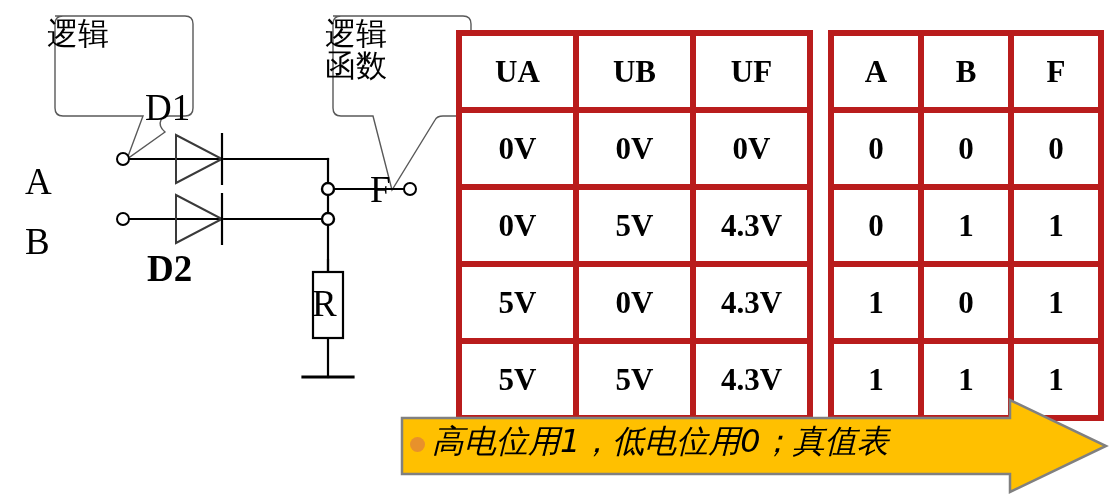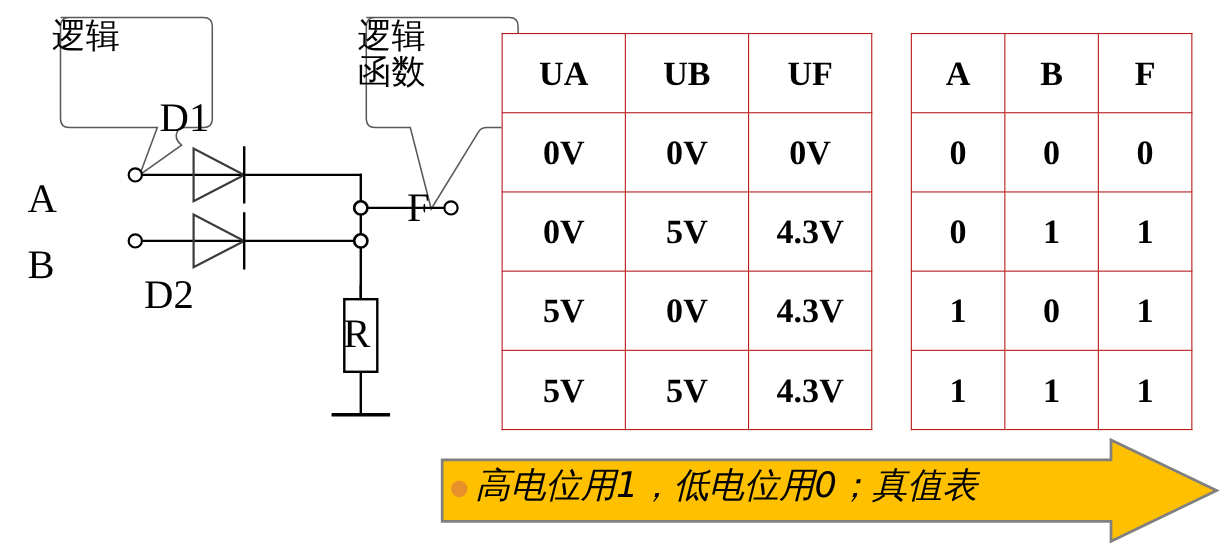--- a/index.html
+++ b/index.html
@@ -49,21 +49,21 @@
   }
 
   
   .data-table {
     position: absolute;
     border-collapse: collapse;
     table-layout: fixed;
     background: #ffffff;
   }
   .data-table td, .data-table th {
-    border: 1px solid #b91c1c;
+    border: 6px solid #b91c1c;
     text-align: center;
     vertical-align: middle;
     font-family: "Liberation Serif", "DejaVu Serif", serif;
     font-weight: bold;
     color: #000;
     padding: 0;
   }
   #voltage-table {
     left: 456px; top: 30px;
     width: 334px; height: 356px;
@@ -193,21 +193,21 @@
   </div>
   <div class="callout-text" id="callout-right-text">
     <div>逻辑</div>
     <div>函数</div>
   </div>
 
   <div class="ckt-label" style="left:25px; top:163px;">A</div>
   <div class="ckt-label" style="left:25px; top:223px;">B</div>
   <div class="ckt-label" style="left:370px; top:171px;">F</div>
   <div class="ckt-label" style="left:145px; top:89px;">D1</div>
-  <div class="ckt-label" style="left:131px; top:250px;">D2</div>
+  <div class="ckt-label" style="left:147px; top:250px;font-weight:bold;">D2</div>
   <div class="ckt-label" style="left:312px; top:285px;">R</div>
 </div>
 
 <table class="data-table" id="voltage-table">
   <tbody>
     <tr>
       <th>UA</th>
       <th>UB</th>
       <th>UF</th>
     </tr>

